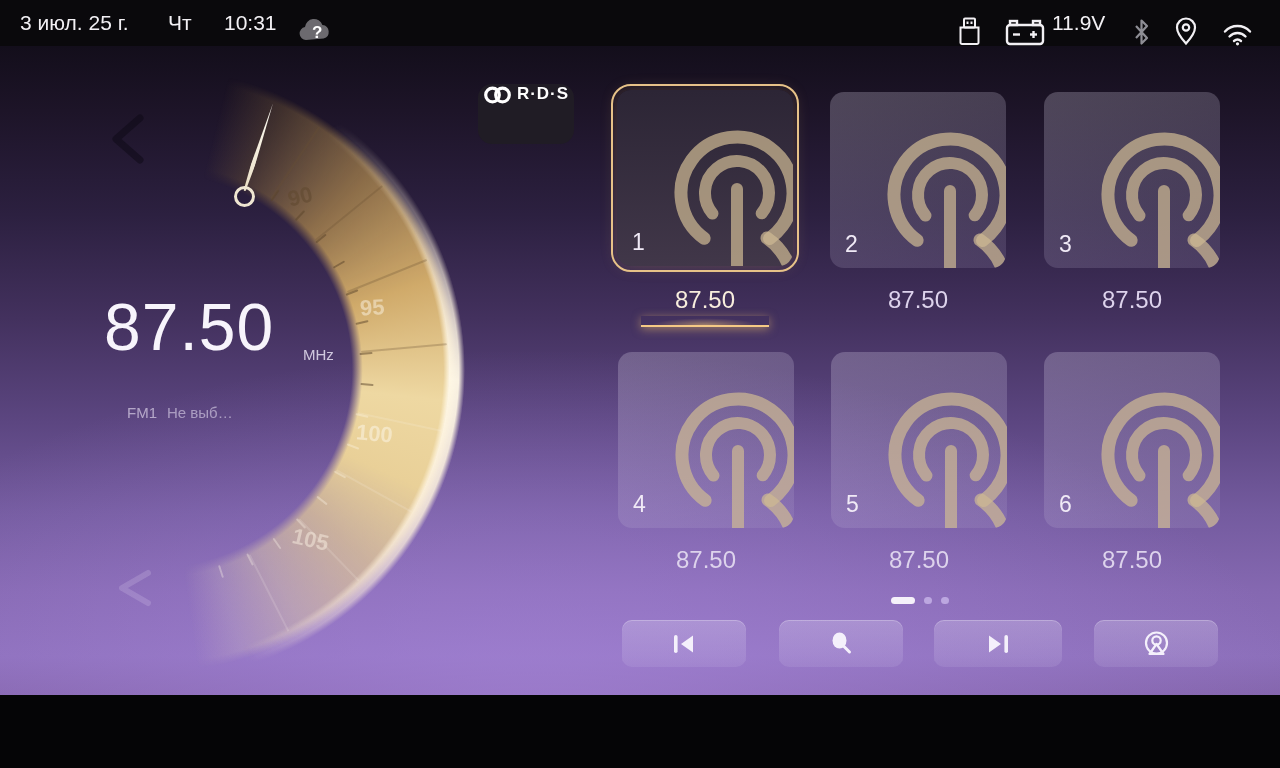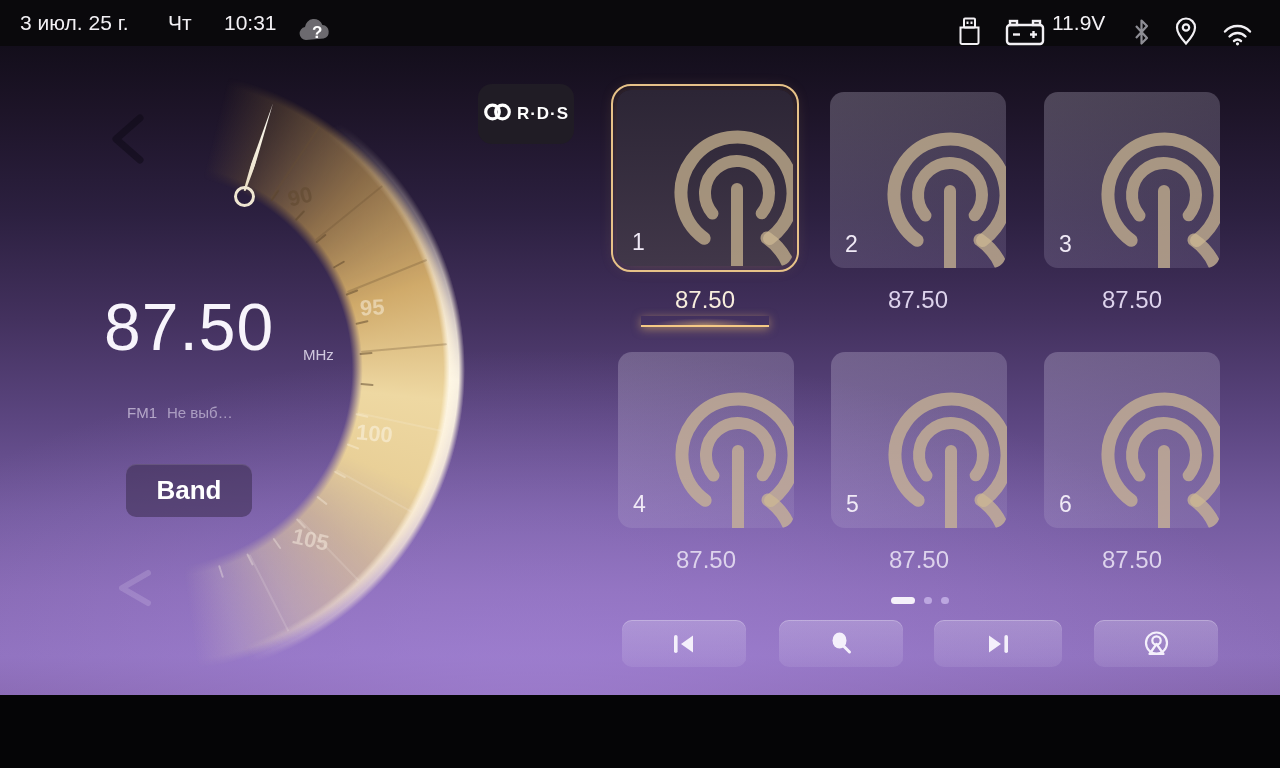--- a/index.html
+++ b/index.html
@@ -45,21 +45,21 @@
   .chev-bot{position:absolute;left:110px;top:522px;}
   
   .freq-big{position:absolute;left:104px;top:243px;font-size:66px;font-weight:500;letter-spacing:1px;color:#f7f4fb;}
   .freq-unit{position:absolute;left:303px;top:300px;font-size:15px;color:rgba(240,235,250,0.8);}
   .band-label{position:absolute;left:127px;top:358px;font-size:15px;color:rgba(235,228,245,0.62);}
   .station-label{position:absolute;left:167px;top:358px;font-size:15px;color:rgba(235,228,245,0.55);}
   .band-btn{position:absolute;left:126px;top:418px;width:126px;height:53px;border-radius:10px;
     background:rgba(58,44,78,0.55);box-shadow:inset 0 1px 0 rgba(255,255,255,0.12);
     display:flex;align-items:center;justify-content:center;font-size:26px;font-weight:700;color:#fff;cursor:pointer;}
   .rds-badge{position:absolute;left:478px;top:38px;width:96px;height:60px;border-radius:14px;background:#201c25;
-    display:flex;align-items:center;justify-content:center;gap:2px;}
+    display:flex;justify-content:center;gap:2px;}
   .rds-text{font-size:17px;font-weight:700;letter-spacing:1px;color:#fff;}
   
   .preset{position:absolute;width:176px;height:176px;border-radius:14px;overflow:hidden;cursor:pointer;
     background:linear-gradient(160deg,rgba(225,218,238,0.26),rgba(180,168,205,0.16));}
   .preset.selected{background:linear-gradient(180deg,#2c2535,#413749);
     outline:2px solid #e7c288;outline-offset:4px;box-shadow:0 0 16px rgba(230,180,100,0.25);}
   .p1{left:617px;top:44px;}.p2{left:830px;top:46px;}.p3{left:1044px;top:46px;}
   .p4{left:618px;top:306px;}.p5{left:831px;top:306px;}.p6{left:1044px;top:306px;}
   .ant{position:absolute;left:0;top:0;width:176px;height:176px;}
   .pnum{position:absolute;left:15px;bottom:10px;font-size:23px;color:#f0eaf6;}
@@ -192,23 +192,20 @@
     <span class="chev-bot">
       <svg width="46" height="40">
           <polyline points="38,5 12,20 38,35" fill="none" stroke="rgba(240,230,250,0.18)" stroke-width="6" stroke-linecap="round" stroke-linejoin="round"></polyline>
         </svg>
     </span>
 
     <div class="freq-big">87.50</div>
     <div class="freq-unit">MHz</div>
     <div class="band-label">FM1</div>
     <div class="station-label">Не выб…</div>
-    <div class="band-btn">
-      <span>Band</span>
-    </div>
 
     <div class="rds-badge">
       <span>
         <svg width="32" height="22" viewBox="0 0 32 22" fill="none" stroke="#fff" stroke-width="3.2">
           <circle cx="9.5" cy="11" r="6.8"></circle>
             <circle cx="19.5" cy="11" r="6.8"></circle>
         </svg>
       </span>
       <span class="rds-text">R·D·S</span>
     </div>

